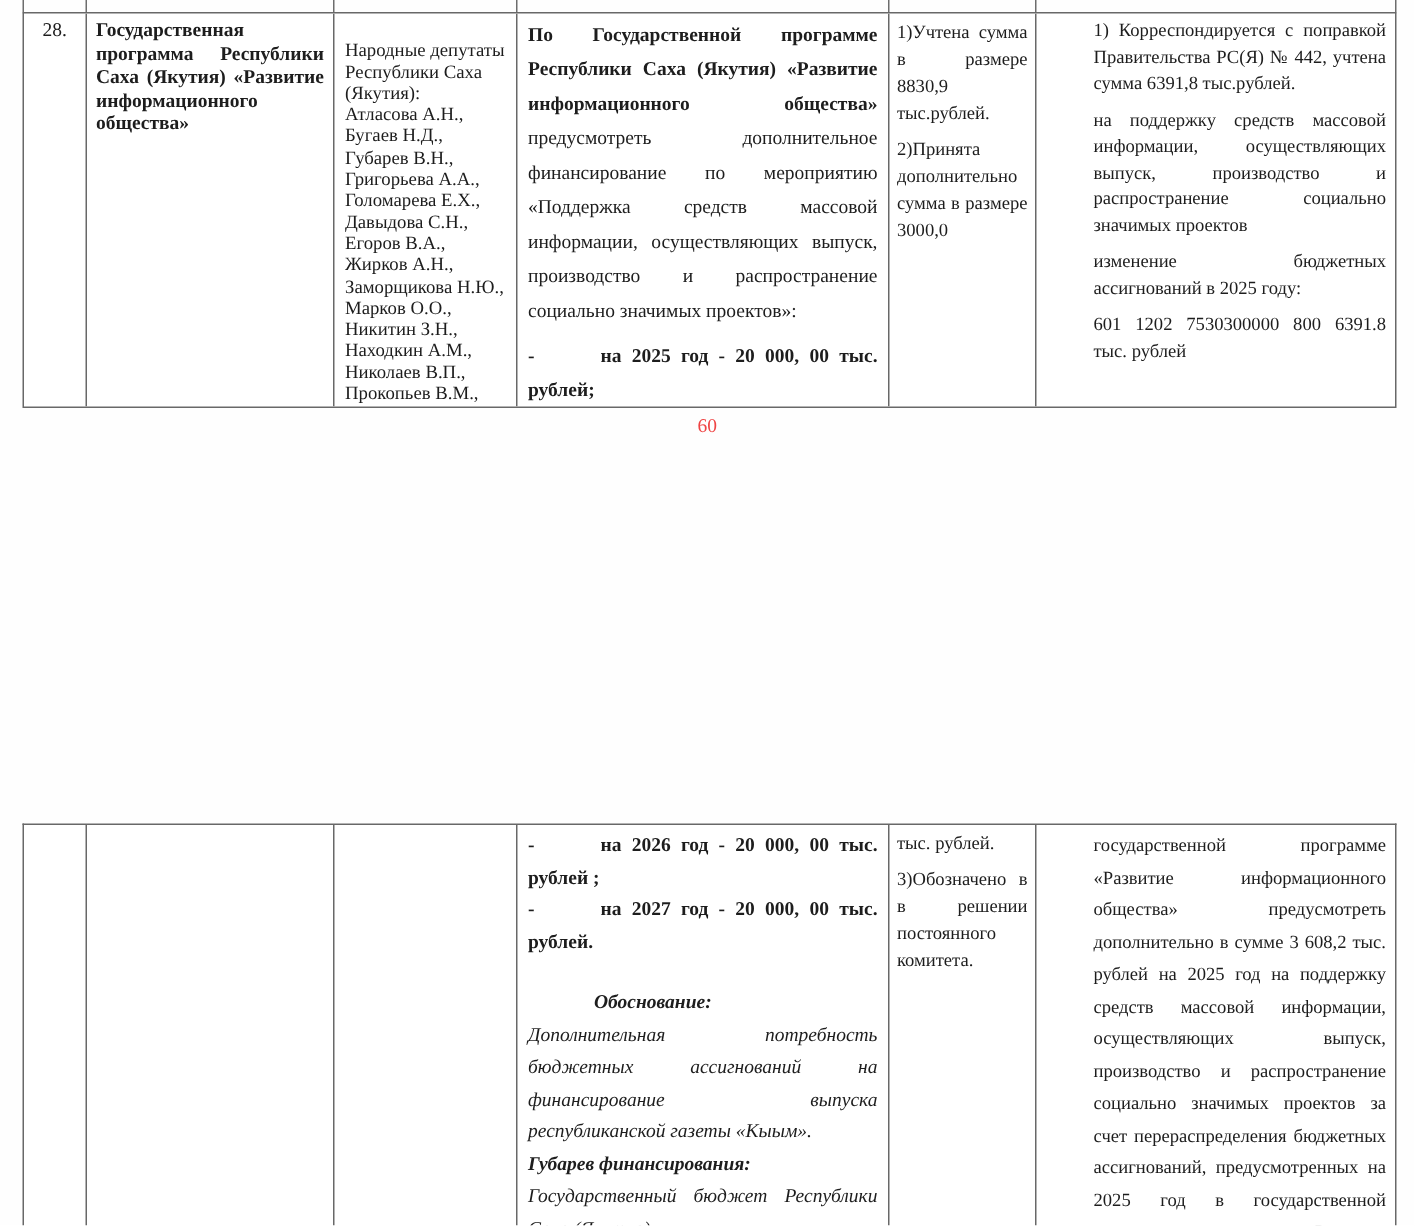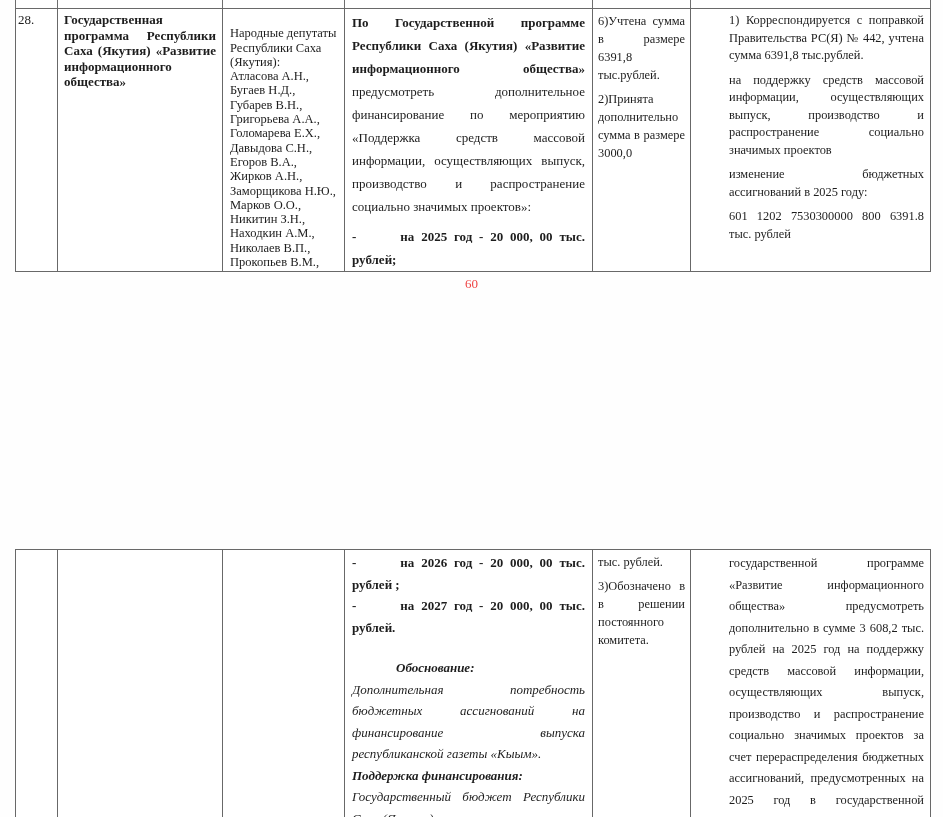--- a/index.html
+++ b/index.html
@@ -11,21 +11,21 @@
   .stub{position:absolute;top:0;width:1px;height:9px;background:#6d6d6d;}
   
   .tbl{
     position:absolute;left:15px;width:916px;display:flex;
     border:1px solid #686868;box-sizing:border-box;background:#fff;overflow:hidden;
   }
   .t-top{top:8px;height:264px;}
   .t-bot{top:549px;height:281px;border-bottom:1px solid #8a8a8a;}
   .cell{box-sizing:border-box;border-right:1px solid #686868;overflow:hidden;padding:3px 7px 0;}
   .cell:last-child{border-right:none;}
-  .c1{width:42px;text-align:left;font-size:13px;padding:3px 2px 0;}
+  .c1{width:42px;text-align:center;font-size:13px;padding:3px 2px 0;}
   .c2{width:165px;font-size:13px;font-weight:bold;line-height:15.6px;text-align:justify;padding:3px 6px 0;}
   .c3{width:122px;font-size:12.5px;line-height:14.3px;white-space:pre-line;}
   .c4{width:248px;font-size:13px;line-height:23px;text-align:justify;padding:2px 7px 0;}
   .c5{width:98px;font-size:12.4px;line-height:18px;text-align:justify;overflow-wrap:break-word;padding:3px 5px 0;}
   .c6{flex:1;font-size:12.4px;line-height:17.5px;text-align:justify;padding:3px 6px 0;margin-left:32px;}
   .t-bot .c4{line-height:21.5px;}
   .t-bot .c6{line-height:21.5px;}
   p{margin:0;}
   .c5 p + p{margin-top:6px;}
   .c6 p + p{margin-top:7px;}
@@ -78,21 +78,21 @@
 Находкин А.М.,
 Николаев В.П.,
 Прокопьев В.М.,
 Тимофеев Н.В.</p>
     </div>
     <div class="cell c4">
       <p><span class="b">По Государственной программе Республики Саха (Якутия) «Развитие информационного общества»</span> <span>предусмотреть дополнительное финансирование по мероприятию «Поддержка средств массовой информации, осуществляющих выпуск, производство и распространение социально значимых проектов»:</span></p>
       <p class="gap-top"><span class="b">-</span><span class="tab"></span><span class="b">на 2025 год - 20 000, 00 тыс. рублей;</span></p>
     </div>
     <div class="cell c5">
-      <p>6)Учтена сумма в размере 6391,8 тыс.рублей.</p>
+      <p>1)Учтена сумма в размере 8830,9 тыс.рублей.</p>
       <p>2)Принята дополнительно сумма в размере 3000,0</p>
     </div>
     <div class="cell c6">
       <p>1) Корреспондируется с поправкой Правительства РС(Я) № 442, учтена сумма 6391,8 тыс.рублей.</p>
       <p>на поддержку средств массовой информации, осуществляющих выпуск, производство и распространение социально значимых проектов</p>
       <p>изменение бюджетных ассигнований в 2025 году:</p>
       <p>601 1202 7530300000 800 6391.8 тыс. рублей</p>
     </div>
   </div>
 
@@ -100,21 +100,21 @@
 
   <div class="tbl t-bot">
     <div class="cell c1"></div>
     <div class="cell c2"></div>
     <div class="cell c3"></div>
     <div class="cell c4">
       <p><span class="b">-</span><span class="tab"></span><span class="b">на 2026 год - 20 000, 00 тыс. рублей ;</span></p>
       <p><span class="b">-</span><span class="tab"></span><span class="b">на 2027 год - 20 000, 00 тыс. рублей.</span></p>
       <p class="bi heading-indent">Обоснование:</p>
       <p class="i">Дополнительная потребность бюджетных ассигнований на финансирование выпуска республиканской газеты «Кыым».</p>
-      <p class="bi">Поддержка финансирования:</p>
+      <p class="bi">Губарев финансирования:</p>
       <p class="i">Государственный бюджет Республики Саха (Якутия).</p>
     </div>
     <div class="cell c5">
       <p>тыс. рублей.</p>
       <p>3)Обозначено в в решении постоянного комитета.</p>
     </div>
     <div class="cell c6">
       <p>государственной программе «Развитие информационного общества» предусмотреть дополнительно в сумме 3 608,2 тыс. рублей на 2025 год на поддержку средств массовой информации, осуществляющих выпуск, производство и распространение социально значимых проектов за счет перераспределения бюджетных ассигнований, предусмотренных на 2025 год в государственной программе «Развитие информационного общества».</p>
     </div>
   </div>

